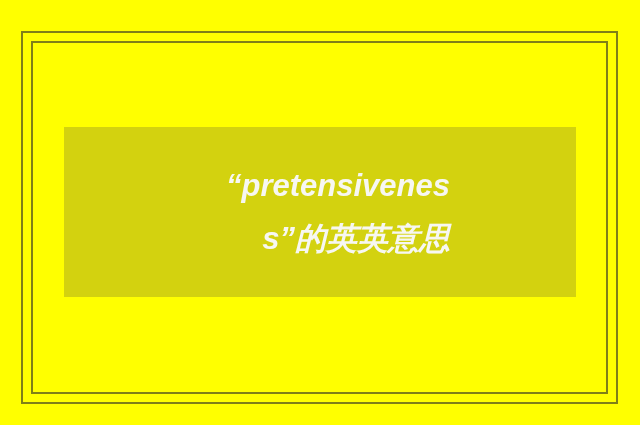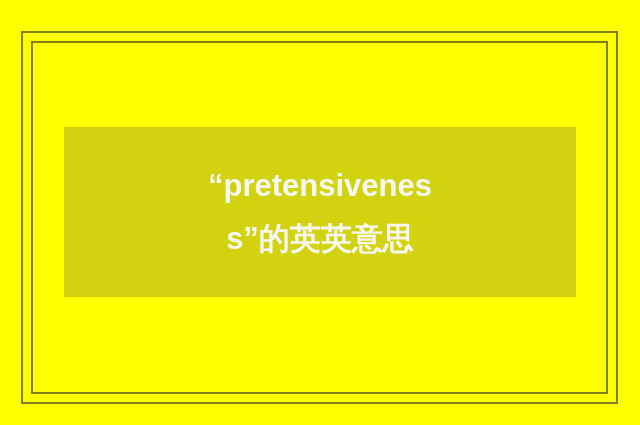--- a/index.html
+++ b/index.html
@@ -64,23 +64,24 @@
     display: block;
     width: 260px;
     margin: 0;
     padding: 0;
     color: #f7f7f2;
     font-family: "Liberation Sans", sans-serif;
     font-weight: bold;
     font-size: 31px;
     line-height: 53px;
     letter-spacing: 0px;
-    text-align: center;
+    text-align: right;
     word-break: break-all;
     white-space: normal;
+    font-style: italic;
   }
 </style>
 </head>
 <body>
 
 <div class="poster">
 
   <div class="frame-outer"></div>
 
   <div class="frame-inner"></div>

